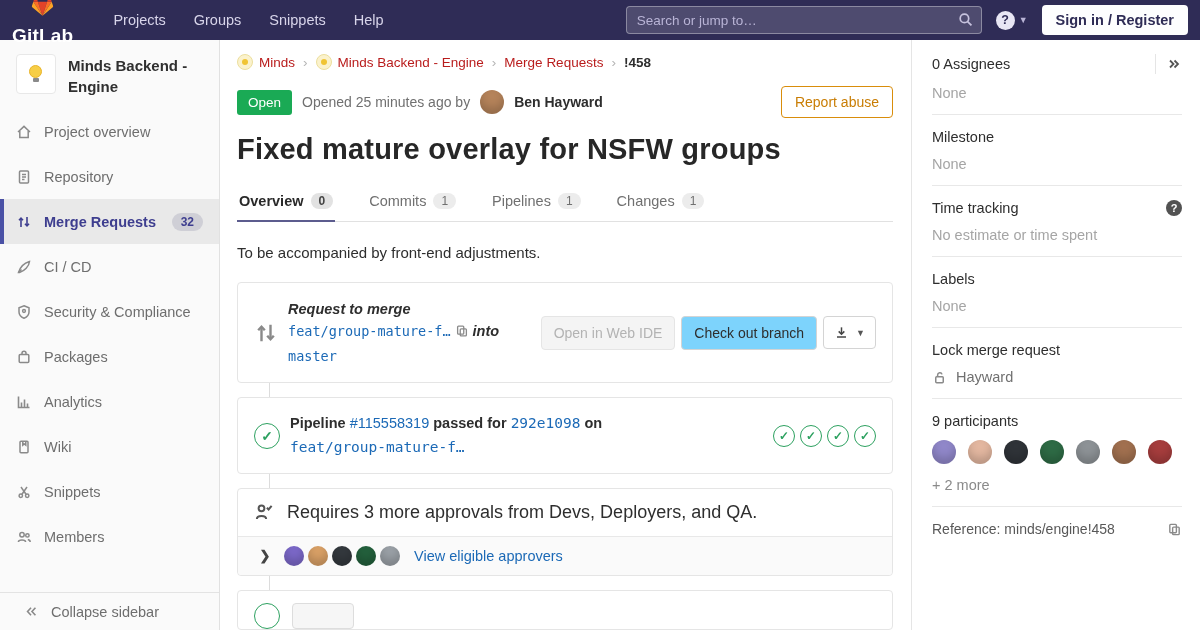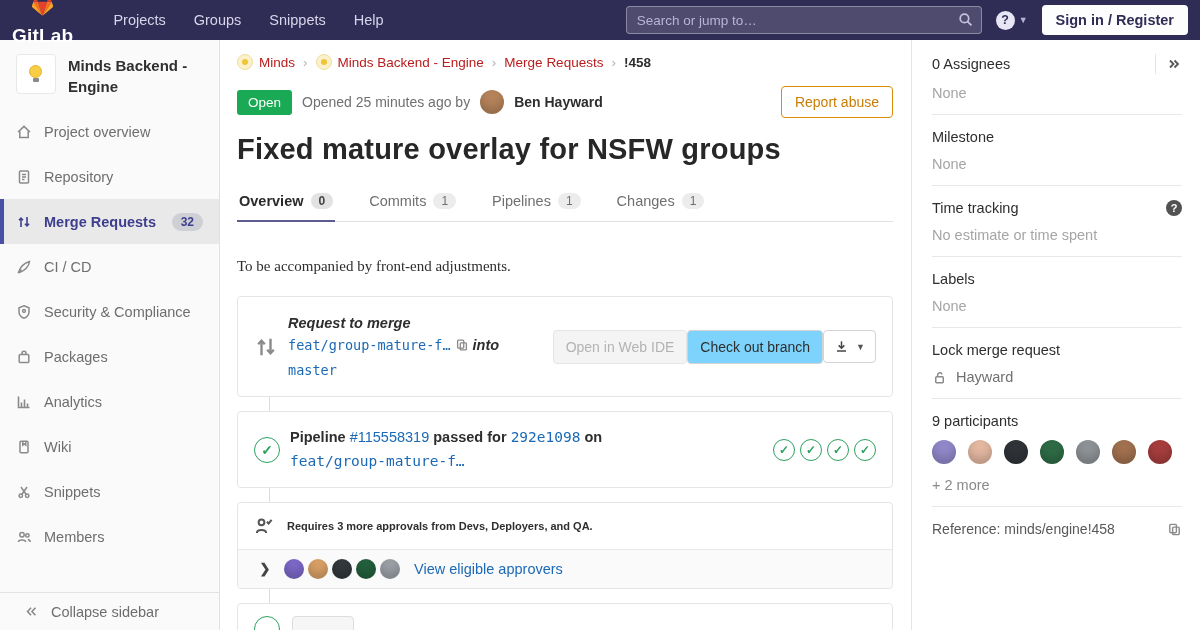--- a/index.html
+++ b/index.html
@@ -79,53 +79,53 @@
   .mr-title { font-size:29px; font-weight:700; color:#272727; margin:15px 0 2px 0; letter-spacing:.2px; }
 
   
   .tabs { display:flex; gap:32px; border-bottom:1px solid #e1e1e1; margin-top:16px; }
   .tab { display:flex; align-items:center; gap:7px; padding:11px 2px; font-size:14.5px; color:#707070;
     cursor:pointer; border-bottom:2px solid transparent; margin-bottom:-1px; }
   .tab.active { color:#2a2a2a; font-weight:700; border-bottom-color:#5c5c8e; }
   .tab-badge { background:#ececec; color:#707070; border-radius:9px; font-size:12px; padding:1px 8px; font-weight:400; }
   .tab.active .tab-badge { background:#e2e2e2; color:#444; font-weight:700; }
 
-  .mr-description { font-size:15px; color:#2e2e2e; margin-top:36px;font-family:Liberation Serif, serif; }
+  .mr-description { font-size:15px; color:#2e2e2e; margin-top:22px; }
 
   
   .widget-stack { position:relative; margin-top:21px; }
   .widget-stack::before { content:""; position:absolute; left:32px; top:60px; bottom:0; width:1px; background:#dcdcdc; }
   .card { position:relative; z-index:1; background:#fff; border:1px solid #e5e5e5; border-radius:4px; }
   .card + .card { margin-top:14px; }
 
   .merge-card { display:flex; align-items:center; padding:15px 16px; }
   .merge-icon-col { width:34px; flex:none; display:flex; justify-content:flex-start; }
   .merge-info { font-size:14.5px; line-height:1.55; max-width:270px; }
   .merge-info .bold { font-weight:700;font-style:italic; }
   .branch-link { color:#1b69b6; font-size:13.5px; cursor:pointer; }
   .copy-icon-btn { display:inline-block; vertical-align:-2px; margin:0 4px; cursor:pointer; }
-  .merge-actions { margin-left:auto; display:flex; align-items:center; gap:0; }
+  .merge-actions { margin-left:auto; display:flex; align-items:center; gap:6px; }
   .btn { font-size:14px; border-radius:4px; padding:8px 12px; cursor:pointer; white-space:nowrap; }
   .btn-ide { background:#f4f4f4; border:1px solid #e5e5e5; color:#b3b3b3; }
   .btn-checkout { background:#7dd3fc; border:1px solid #d4d4d4; color:#2e2e2e; }
   .btn-download { background:#fff; border:1px solid #d4d4d4; color:#2e2e2e;
     display:flex; align-items:center; gap:7px; padding:8px 10px; }
   .btn-download .caret { font-size:9px; color:#555; }
 
   .pipeline-card { display:flex; align-items:center; padding:14px 16px; }
   .status-circle { width:26px; height:26px; border-radius:50%; border:1.5px solid #2da160; color:#2da160;
     display:flex; align-items:center; justify-content:center; font-size:14px; font-weight:700; flex:none; }
   .pipeline-info { margin-left:10px; font-size:14.5px; line-height:1.6; }
   .pipeline-info .bold { font-weight:700; }
   .link { color:#1b69b6; cursor:pointer; text-decoration:none; }
   .stages { margin-left:auto; display:flex; gap:5px; }
   .stage { width:22px; height:22px; border-radius:50%; border:1.5px solid #2da160; color:#2da160;
     display:flex; align-items:center; justify-content:center; font-size:12px; font-weight:700; cursor:pointer; }
 
-  .approval-head { display:flex; align-items:center; gap:13px; padding:13px 16px; font-size:11px; font-weight:700; }
+  .approval-head { display:flex; align-items:center; gap:13px; padding:13px 16px; font-size:18px; font-weight:400; }
   .approval-foot { border-top:1px solid #e8e8e8; background:#fafafa; display:flex; align-items:center;
     gap:8px; padding:9px 16px; border-radius:0 0 4px 4px; }
   .expand-chevron { color:#444; font-size:13px; font-weight:700; width:22px; text-align:center; cursor:pointer; }
   .approver-avatars { display:flex; gap:4px; align-items:center; }
   .approver-avatars .avatar { width:20px; height:20px; }
   .approval-link { font-size:14.5px; margin-left:6px; }
 
   .partial-card { height:40px; display:flex; align-items:flex-start; gap:12px; padding:12px 16px; }
   .partial-btn { width:62px; height:26px; border:1px solid #ddd; border-radius:4px; background:#f6f6f6; }
 

